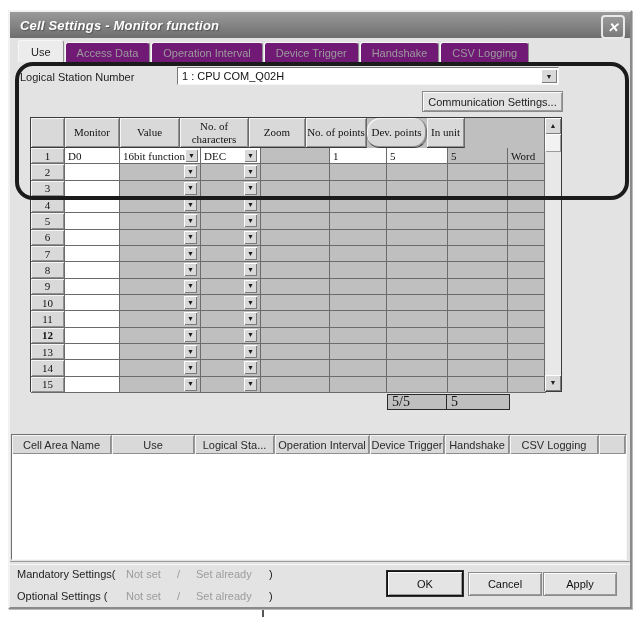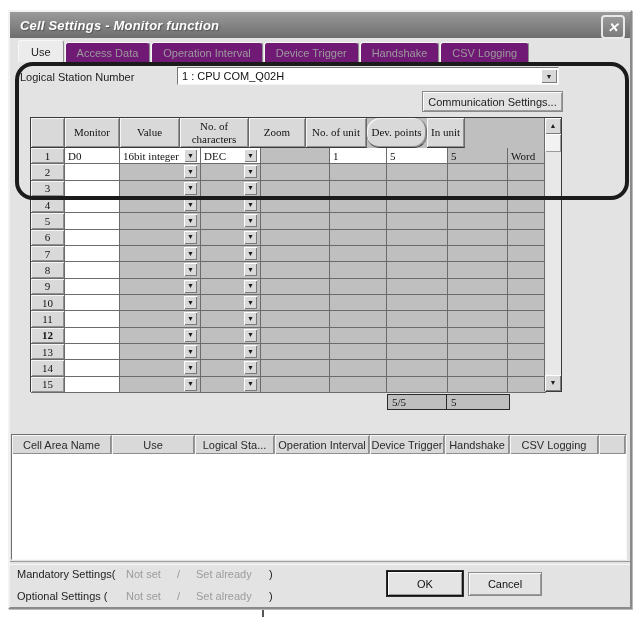--- a/index.html
+++ b/index.html
@@ -57,21 +57,21 @@
   
   .vscroll{position:absolute;right:0;top:0;width:17px;height:100%;background:#e8e8e8;
            border-left:1px solid #6b6b6b;box-sizing:border-box;display:flex;flex-direction:column;}
   .sbtn{height:16px;background:#d9d9d9;box-shadow:inset 1px 1px 0 #fff, inset -1px -1px 0 #7a7a7a;
         font-size:7px;display:flex;align-items:center;justify-content:center;color:#222;flex:0 0 16px;}
   .sthumb{height:18px;background:#f2f2f2;box-shadow:inset 1px 1px 0 #fff, inset -1px -1px 0 #9a9a9a;
           flex:0 0 18px;}
   .strack{flex:1;}
   
   .sumbox{position:absolute;top:382px;height:16px;background:#bfbfbf;border:1px solid #2a2a2a;
-          box-sizing:border-box;font-family:"Liberation Serif", serif;font-size:11px;
+          box-sizing:border-box;font-family:"Liberation Serif", serif;font-size:14px;
           display:flex;align-items:center;padding-left:4px;color:#111;}
   
   .annotation{position:absolute;left:5px;top:50px;width:606px;height:130px;border:4px solid #1b1b1b;
               border-radius:18px;pointer-events:none;z-index:50;}
   
   .listview{position:absolute;left:1px;top:422px;width:616px;height:126px;background:#fff;
             border-top:1px solid #707070;border-left:1px solid #707070;
             border-bottom:1px solid #f8f8f8;border-right:1px solid #f8f8f8;box-sizing:border-box;}
   .lv-header{display:flex;height:19px;}
   .lv-cell{box-sizing:border-box;background:#d9d9d9;border-right:1px solid #9a9a9a;
@@ -123,34 +123,34 @@
 
   <div class="pushbtn" style="left:412px;top:79px;width:139px;height:19px;">Communication Settings...</div>
 
   <div class="grid">
     <div class="grow header" id="grid-header">
         <div class="gcell hd" style="width: 34px;"></div>
         <div class="gcell hd" style="width: 55px;">Monitor</div>
         <div class="gcell hd" style="width: 60px;">Value</div>
         <div class="gcell hd" style="width: 69px;">No. of characters</div>
         <div class="gcell hd" style="width: 57px;">Zoom</div>
-        <div class="gcell hd" style="width: 61px;">No. of unit</div>
+        <div class="gcell hd" style="width: 61px;">No. of points</div>
         <div class="gcell hd" style="width: 60px; border-radius: 13px;">Dev. points</div>
         <div class="gcell hd" style="width: 38px;">In unit</div>
       </div>
     <div id="grid-body">
         <div class="grow">
           <div class="gcell rnum" style="width: 34px;">
             <span>1</span>
           </div>
           <div class="gcell white" style="width: 55px;">
             <span>D0</span>
           </div>
           <div class="gcell white" style="width: 81px;">
-            <span>16bit integer</span>
+            <span>16bit function</span>
             <span class="dd">▼</span>
           </div>
           <div class="gcell white" style="width: 60px;">
             <span>DEC</span>
             <span class="dd">▼</span>
           </div>
           <div class="gcell gray" style="width: 69px;"></div>
           <div class="gcell white" style="width: 57px;">
             <span>1</span>
           </div>
@@ -445,15 +445,16 @@
   <div class="status" style="left:7px;top:578px;">
     <span class="dk" style="position:absolute;left:0;">Optional Settings   (</span>
     <span class="dim" style="position:absolute;left:109px;">Not set</span>
     <span class="dim" style="position:absolute;left:160px;">/</span>
     <span class="dim" style="position:absolute;left:179px;">Set already</span>
     <span class="dk" style="position:absolute;left:252px;">)</span>
   </div>
 
   <div class="btn default" style="left:377px;top:559px;width:74px;height:23px;">OK</div>
   <div class="btn" style="left:458px;top:560px;width:72px;height:22px;">Cancel</div>
+  <div class="btn" style="left:533px;top:560px;width:72px;height:22px;">Apply</div>
 </div>
 
 <div class="artifact"></div>
 
 </body></html>

